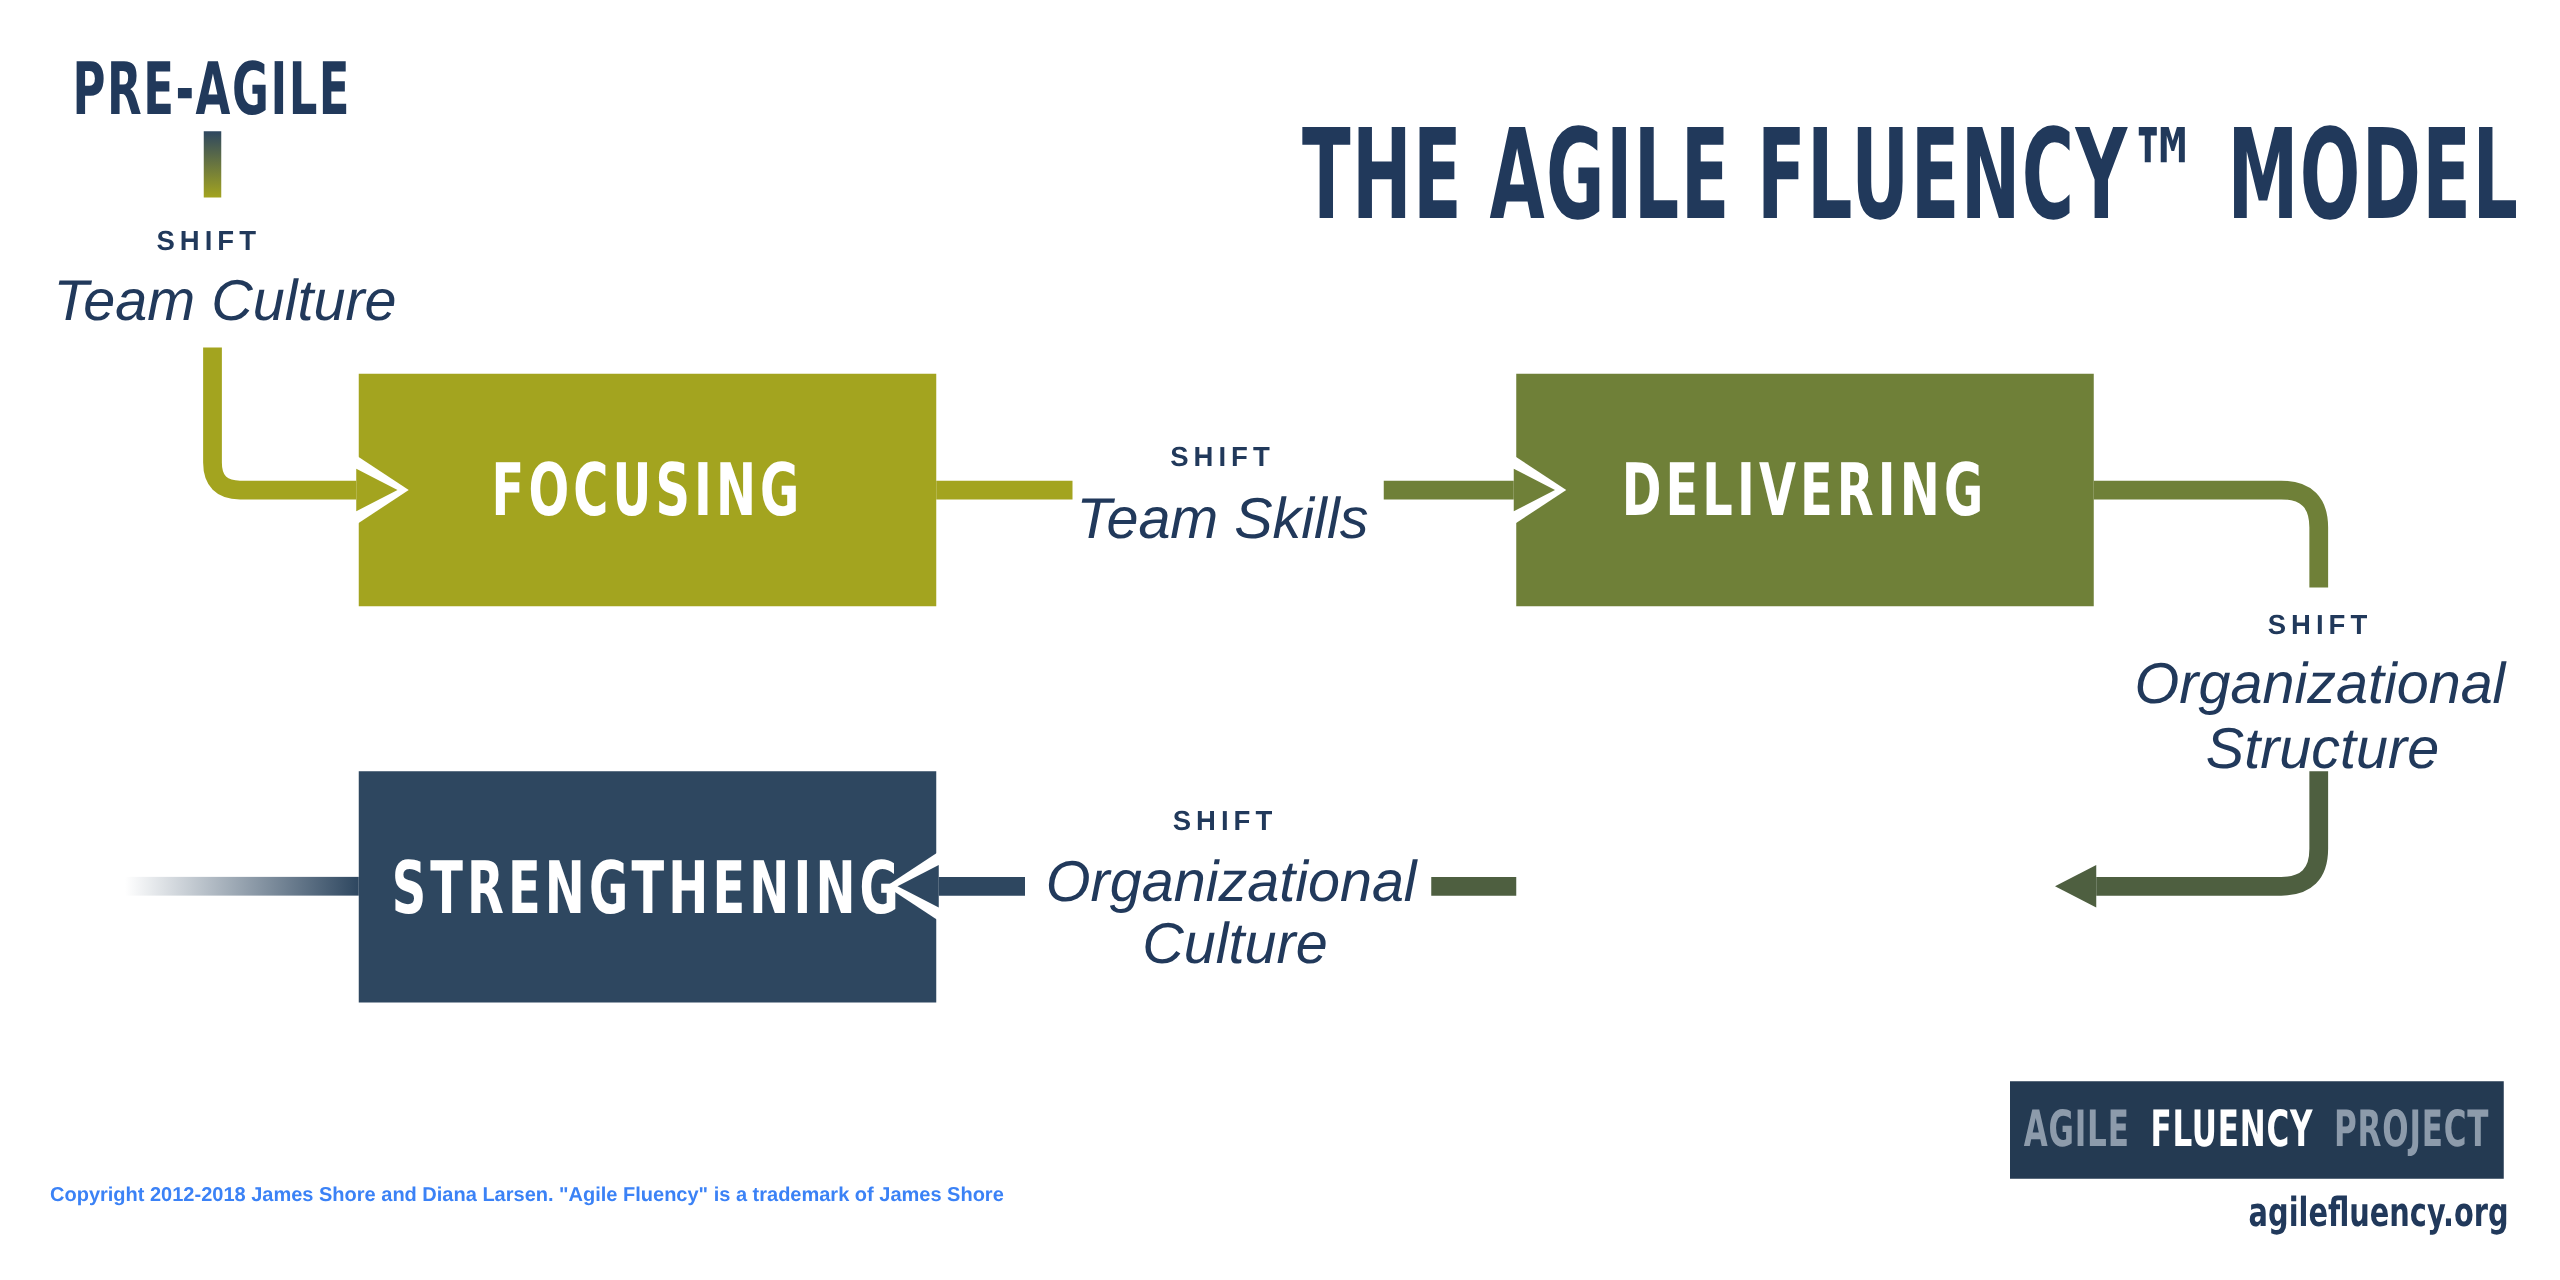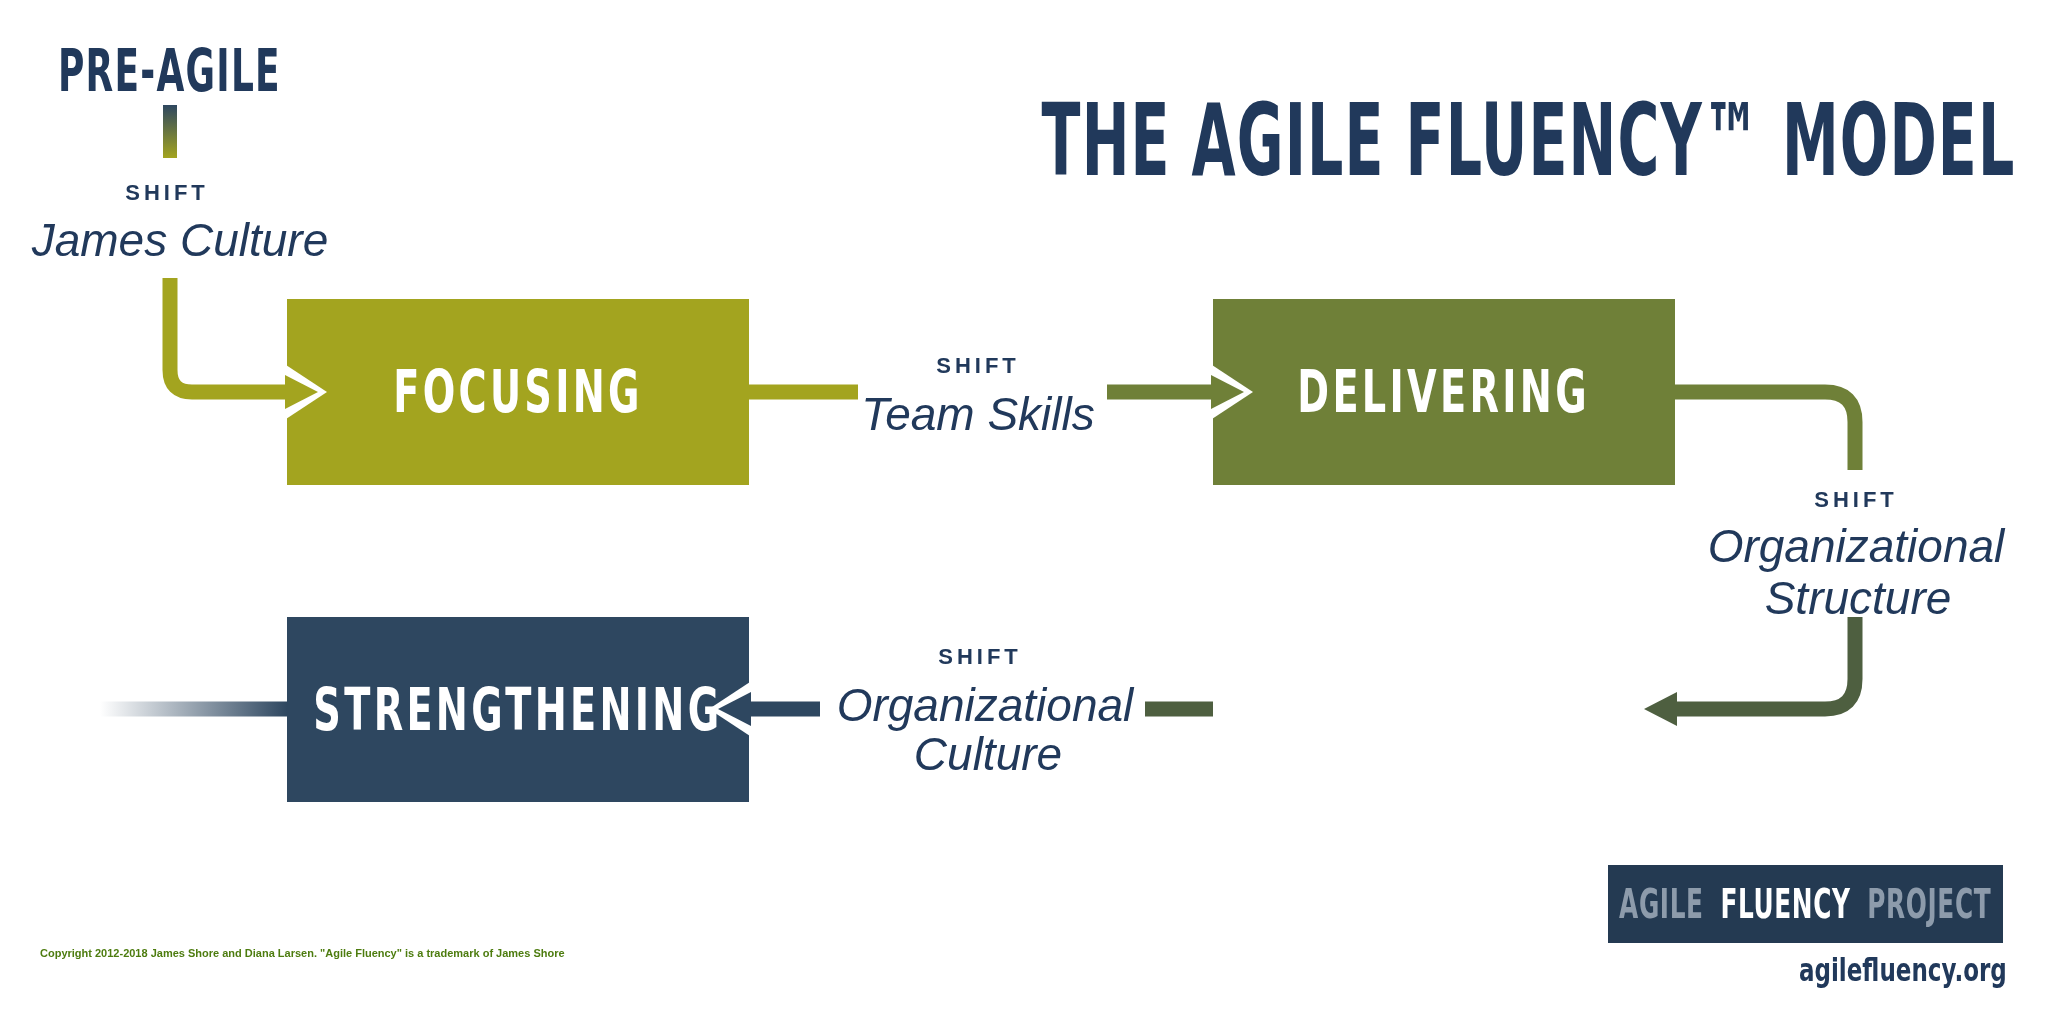--- a/index.html
+++ b/index.html
@@ -26,21 +26,21 @@
   .z-focusing{left:287px;top:299px;width:462px;height:186px;}
   .z-delivering{left:1213px;top:299px;width:462px;height:186px;}
   .z-strengthening{left:287px;top:617px;width:462px;height:185px;}
   .z-optimizing{left:1213px;top:617px;width:462px;height:185px;}
 
   
   .kicker{font-weight:bold;color:#21395b;font-size:22px;letter-spacing:4px;}
   .ital{font-style:italic;color:#21395b;font-size:46px;font-weight:normal;}
 
   
-  .copyright{left:40px;top:946px;color:#4d7c0f;font-size:11px;line-height:1.32;font-weight:bold;z-index:4;}
+  .copyright{left:40px;top:946px;color:#3b82f6;font-size:16px;line-height:1.32;font-weight:bold;z-index:4;}
   .badge{left:1608px;top:865px;width:395px;height:78px;display:flex;align-items:center;justify-content:center;z-index:4;}
   .badge-text{font-family:"DejaVu Sans","Liberation Sans",sans-serif;font-weight:bold;font-size:40px;
               letter-spacing:1px;transform:scaleX(0.62);transform-origin:50% 50%;white-space:nowrap;}
   .badge-muted{color:#8d9bab;}
   .badge-bright{color:#ffffff;margin:0 12px;}
   .site-wrap{right:41px;top:970px;transform:translateY(-50%);z-index:4;}
   .site-text{font-family:"DejaVu Sans","Liberation Sans",sans-serif;font-weight:bold;color:#21395b;
              font-size:32px;transform:scaleX(0.72);transform-origin:100% 50%;}
 
   .overlay{z-index:2;}
@@ -109,21 +109,21 @@
 
   <div class="abs headline title-wrap txt">
     <span class="cond title-text">THE AGILE FLUENCY™ MODEL</span>
   </div>
 
   <div class="abs headline preagile-wrap txt">
     <span class="cond preagile-text">PRE-AGILE</span>
   </div>
 
   <div class="ctr kicker txt" style="left:167px;top:193px;">SHIFT</div>
-  <div class="ctr ital txt" style="left:180px;top:240px;">James Culture</div>
+  <div class="ctr ital txt" style="left:180px;top:240px;">Team Culture</div>
 
   <div class="ctr kicker txt" style="left:978px;top:366px;">SHIFT</div>
   <div class="ctr ital txt" style="left:978px;top:414px;">Team Skills</div>
 
   <div class="ctr kicker txt" style="left:1856px;top:500px;">SHIFT</div>
   <div class="ctr ital txt" style="left:1856px;top:546px;">Organizational</div>
   <div class="ctr ital txt" style="left:1858px;top:598px;">Structure</div>
 
   <div class="ctr kicker txt" style="left:980px;top:657px;">SHIFT</div>
   <div class="ctr ital txt" style="left:985px;top:705px;">Organizational</div>

